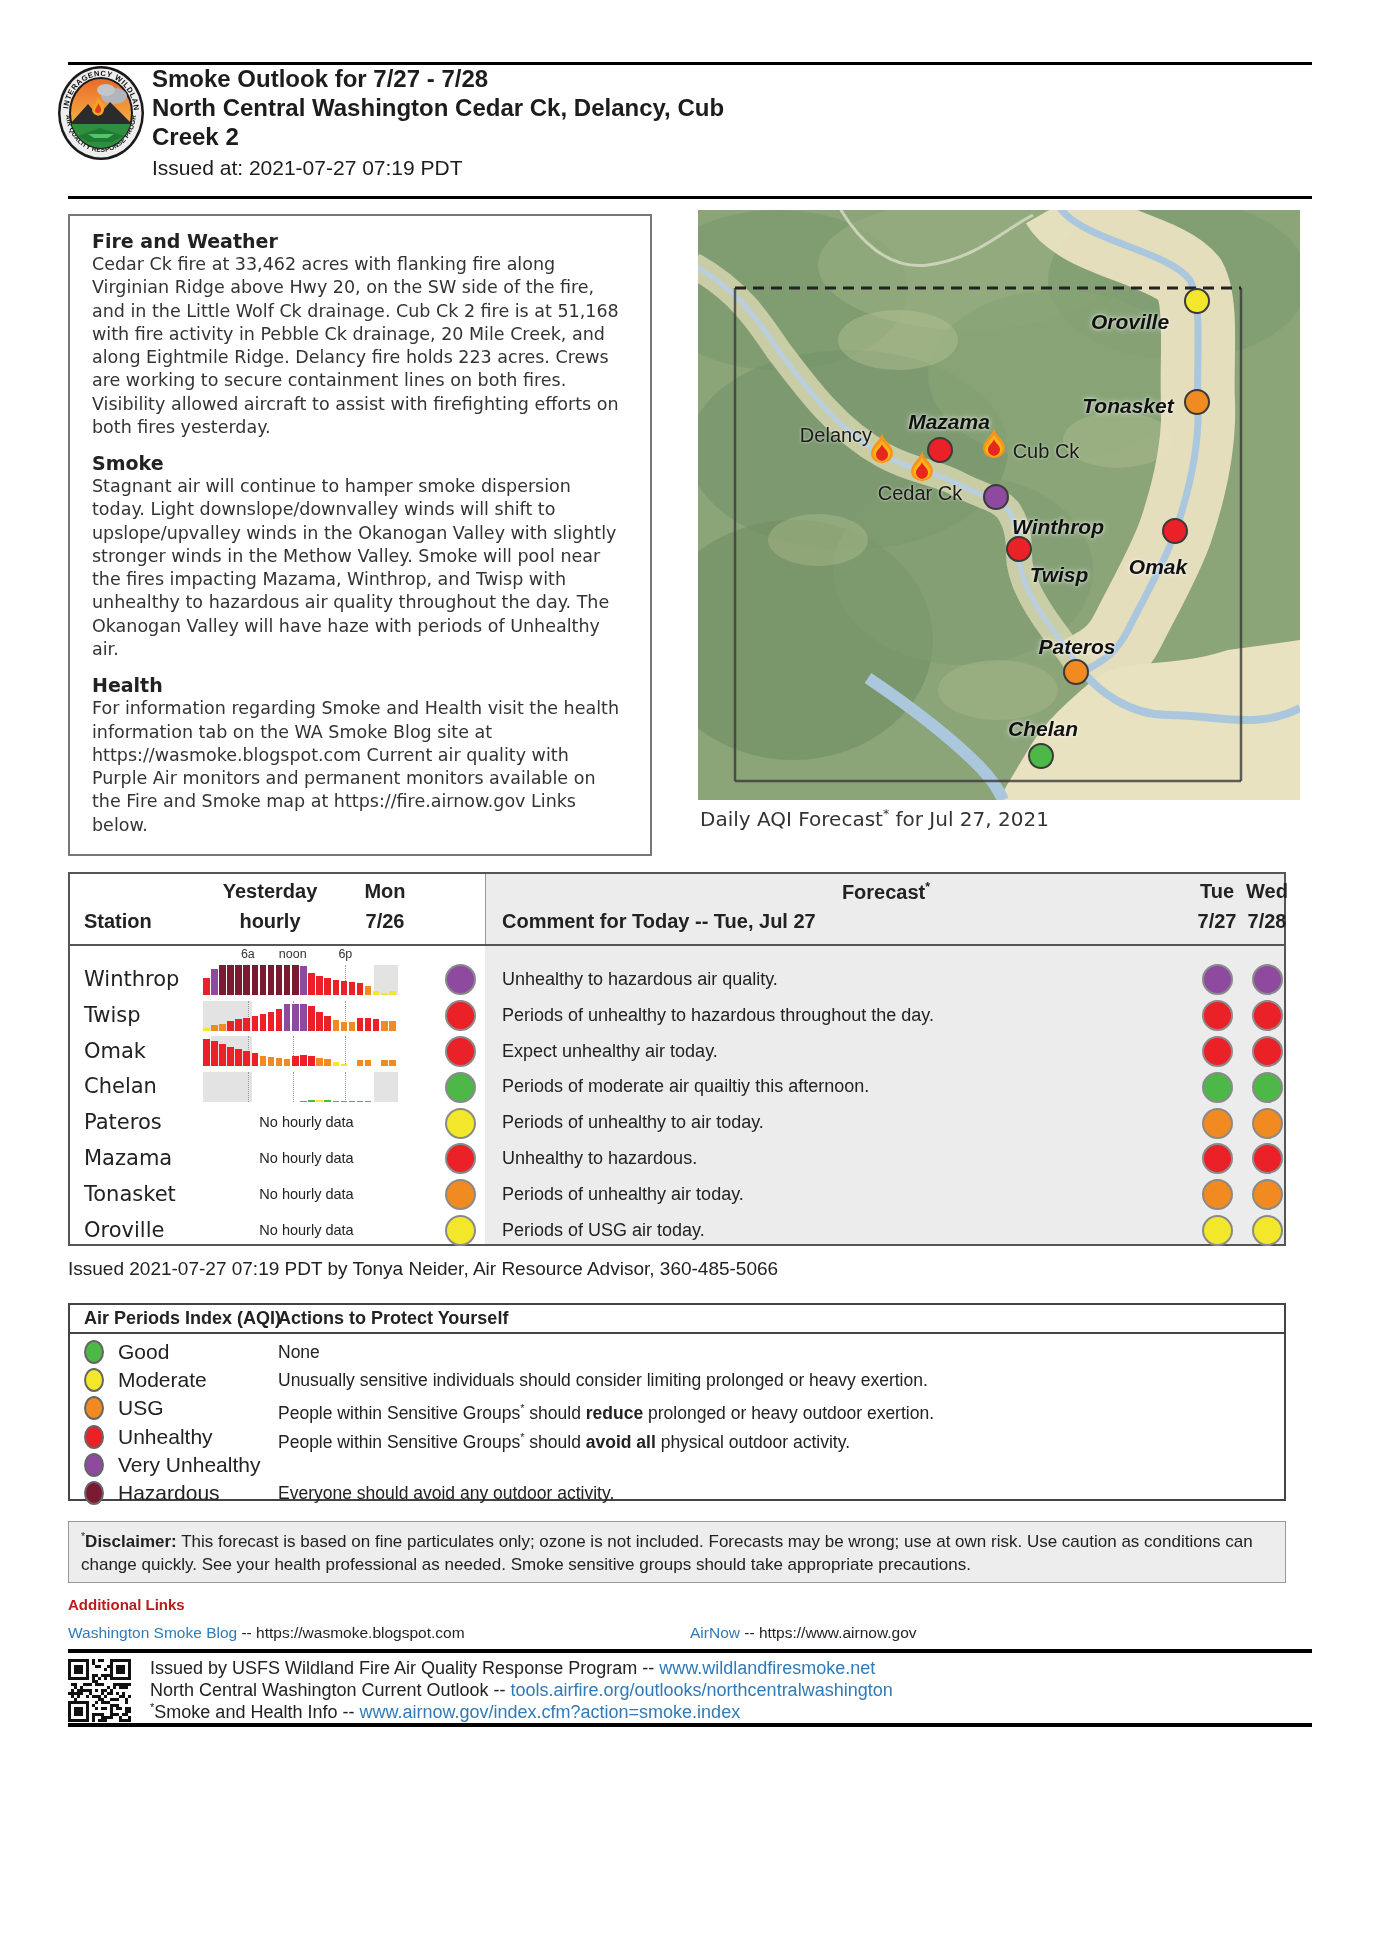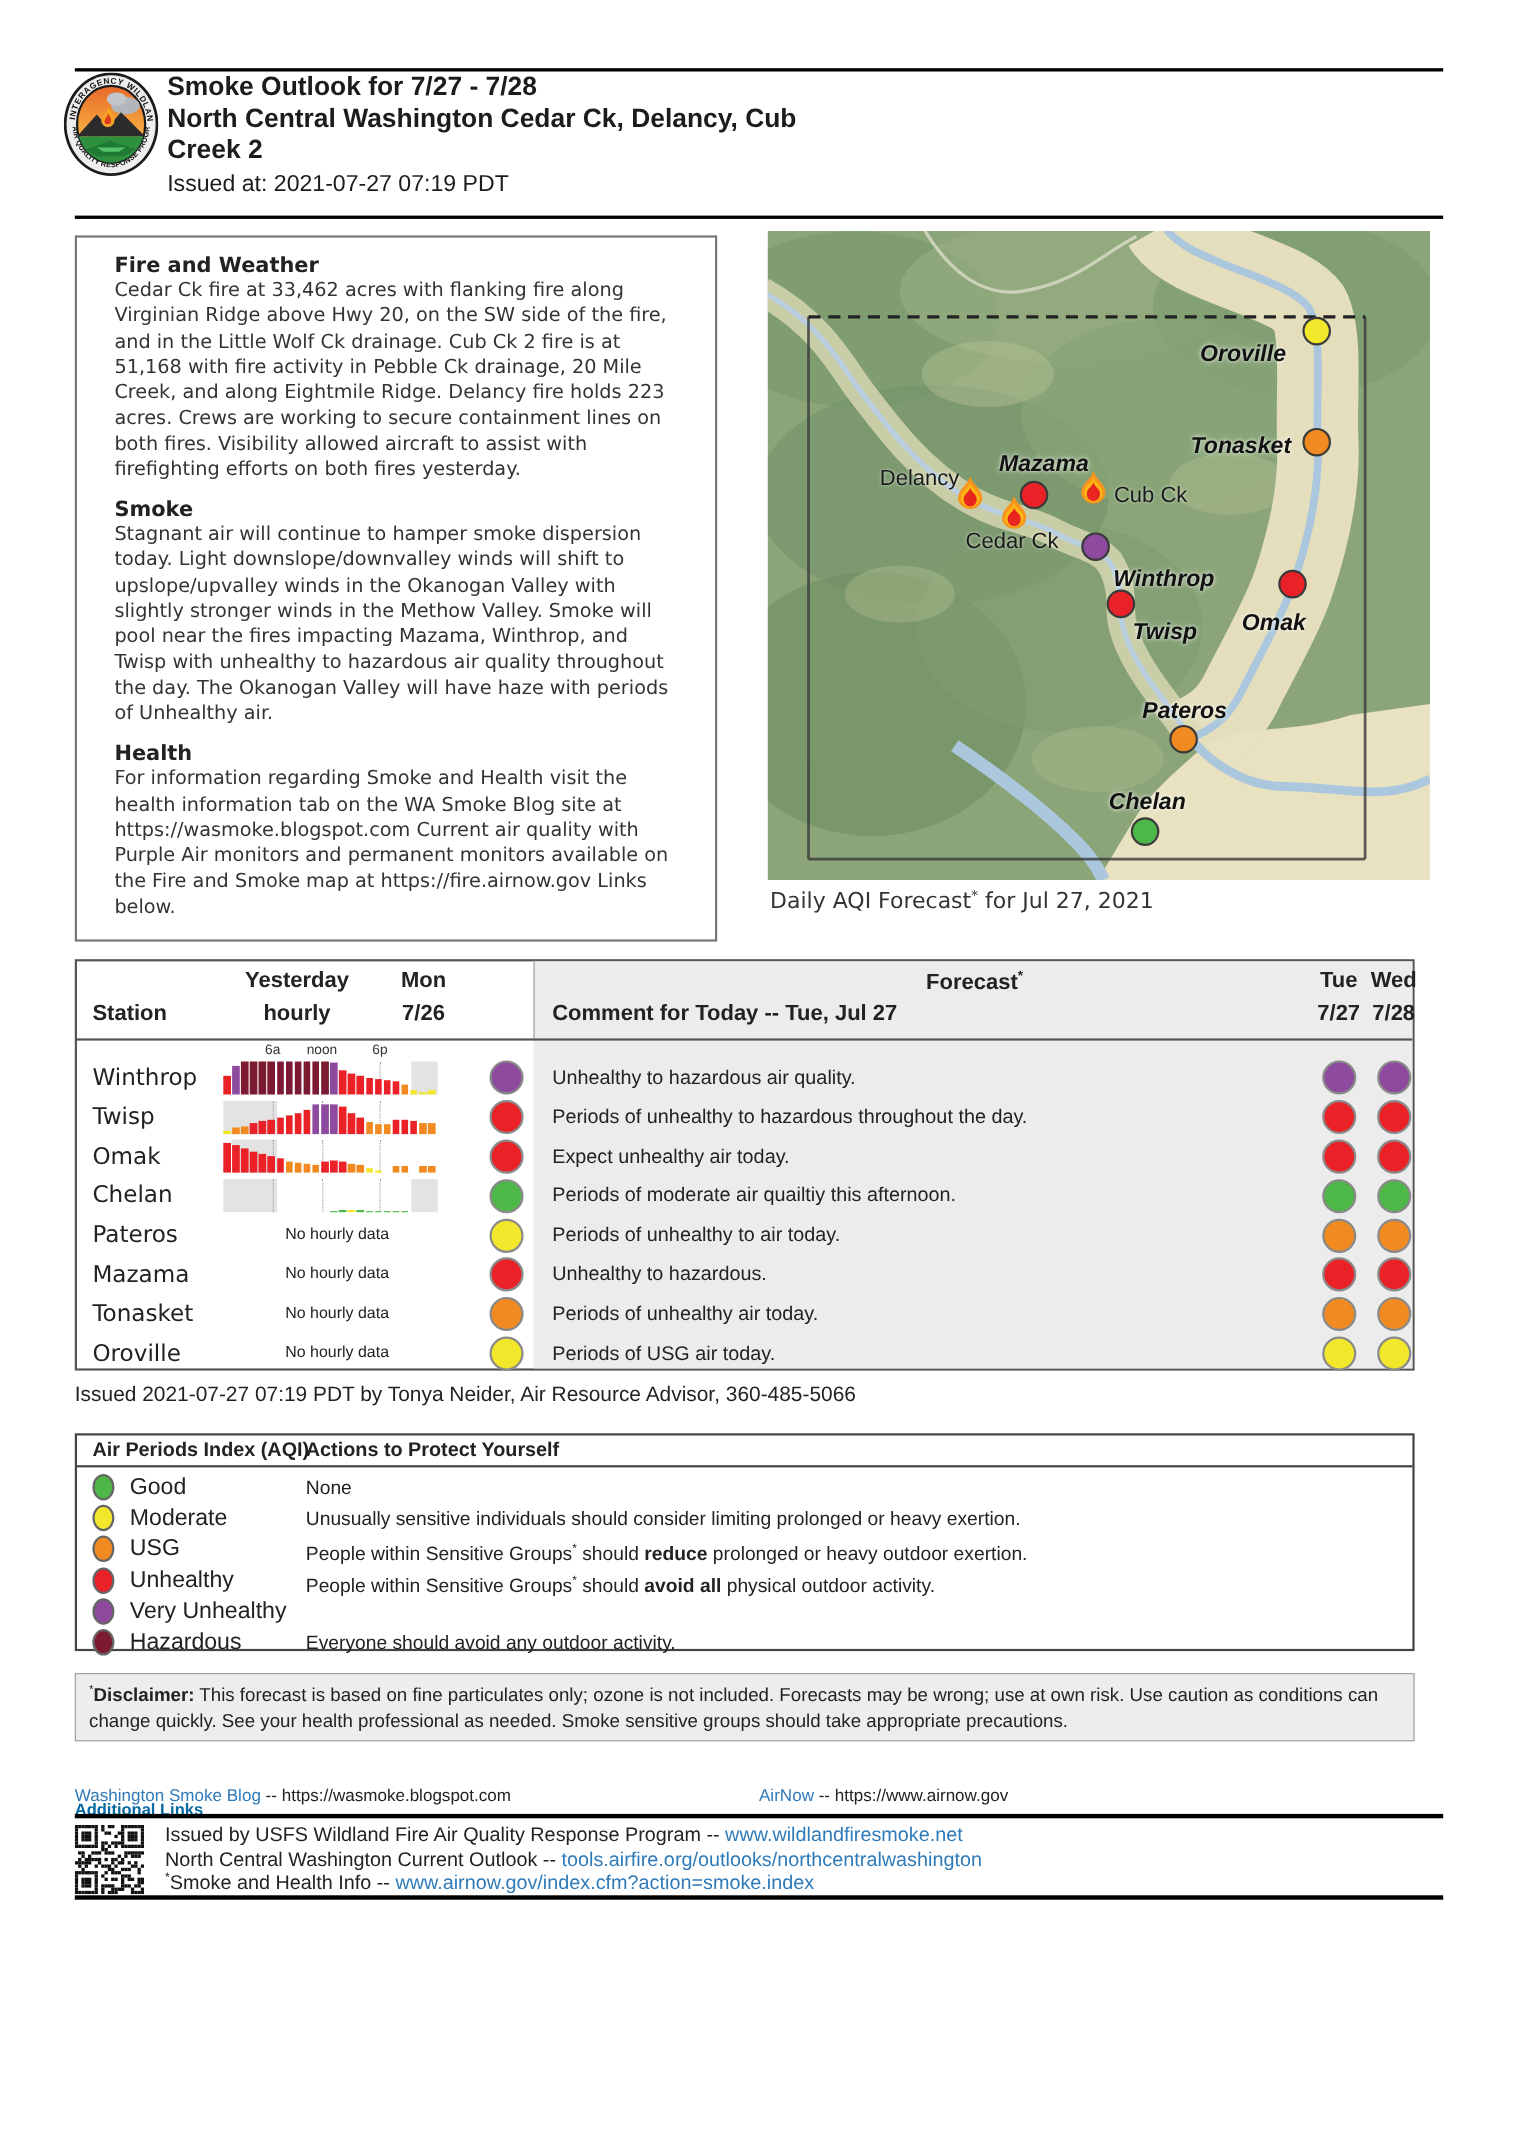--- a/index.html
+++ b/index.html
@@ -7,21 +7,21 @@
         font-family:"Liberation Sans",sans-serif;color:#222;overflow:hidden;}
   .abs{position:absolute;}
   .rule{position:absolute;background:#000;}
   
   #title-block{position:absolute;left:152px;top:64px;width:610px;}
   .doc-title{font-size:24px;font-weight:bold;color:#1c1c1c;line-height:29px;}
   .doc-subtitle{font-size:24px;font-weight:bold;color:#1c1c1c;line-height:29px;}
   .doc-issued{font-size:21px;color:#1c1c1c;margin-top:5px;}
   
   #fw-box{position:absolute;left:68px;top:214px;width:584px;height:642px;
-          border:2px solid #777;box-sizing:border-box;padding:14px 34px;}
+          border:2px solid #777;box-sizing:border-box;padding:14px 22px;}
   .sec-head{font-family:"DejaVu Sans",sans-serif;font-size:19px;font-weight:bold;color:#222;margin-top:13px;}
   .sec-head.first{margin-top:0;}
   .sec-body{font-family:"DejaVu Sans",sans-serif;font-size:17.5px;line-height:1.33;color:#333;margin-top:1px;}
   
   #map{position:absolute;left:698px;top:210px;width:602px;height:590px;overflow:hidden;background:#8ba478;}
   #map-overlay{position:absolute;left:0;top:0;width:602px;height:590px;}
   .maplabel{position:absolute;transform:translate(-50%,-50%);font-weight:bold;font-style:italic;
             font-size:21px;color:#111;white-space:nowrap;text-shadow:0 0 3px rgba(255,255,255,.75),0 0 6px rgba(255,255,255,.5);}
   .firelabel{position:absolute;transform:translate(-50%,-50%);font-size:20px;color:#1a1a1a;white-space:nowrap;
              font-family:"Liberation Sans",sans-serif;text-shadow:0 0 3px rgba(255,255,255,.7);}
@@ -63,21 +63,21 @@
   .leg-h2{position:absolute;left:208px;top:3px;font-size:18px;font-weight:bold;}
   .leg-row{position:absolute;left:0;width:100%;height:28px;}
   .leg-dot{position:absolute;left:14px;top:2px;width:20px;height:24px;border-radius:50%;
            border:2px solid #666;box-sizing:border-box;}
   .leg-label{position:absolute;left:48px;top:0;line-height:28px;font-size:21px;color:#222;}
   .leg-action{position:absolute;left:208px;top:0;line-height:28px;font-size:17.5px;color:#222;white-space:nowrap;}
   
   #disclaimer{position:absolute;left:68px;top:1521px;width:1218px;height:62px;background:#ededed;
               border:1px solid #999;box-sizing:border-box;padding:7px 12px;font-size:17px;line-height:1.4;color:#222;}
   
-  #addl-head{position:absolute;left:68px;top:1596px;font-size:15px;font-weight:bold;color:#0369a1;margin-top:41px;}
+  #addl-head{position:absolute;left:68px;top:1596px;font-size:15px;font-weight:bold;color:#b91c1c;}
   .addl-link{position:absolute;top:1624px;font-size:15.5px;color:#222;white-space:nowrap;}
   a.lnk{color:#2f7ab9;text-decoration:none;}
   
   #qr{position:absolute;left:68px;top:1659px;}
   .foot-line{position:absolute;left:150px;font-size:18px;color:#222;white-space:nowrap;}
 </style>
 </head>
 <body>
 
 <div id="page">

